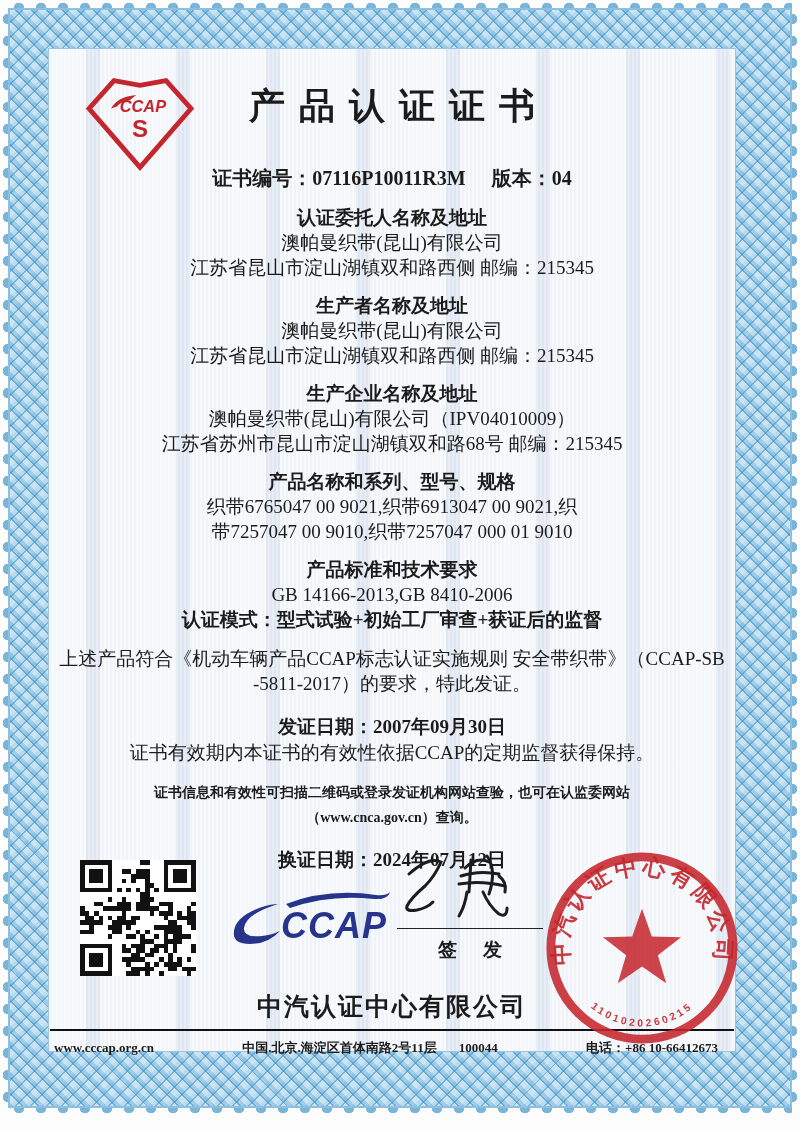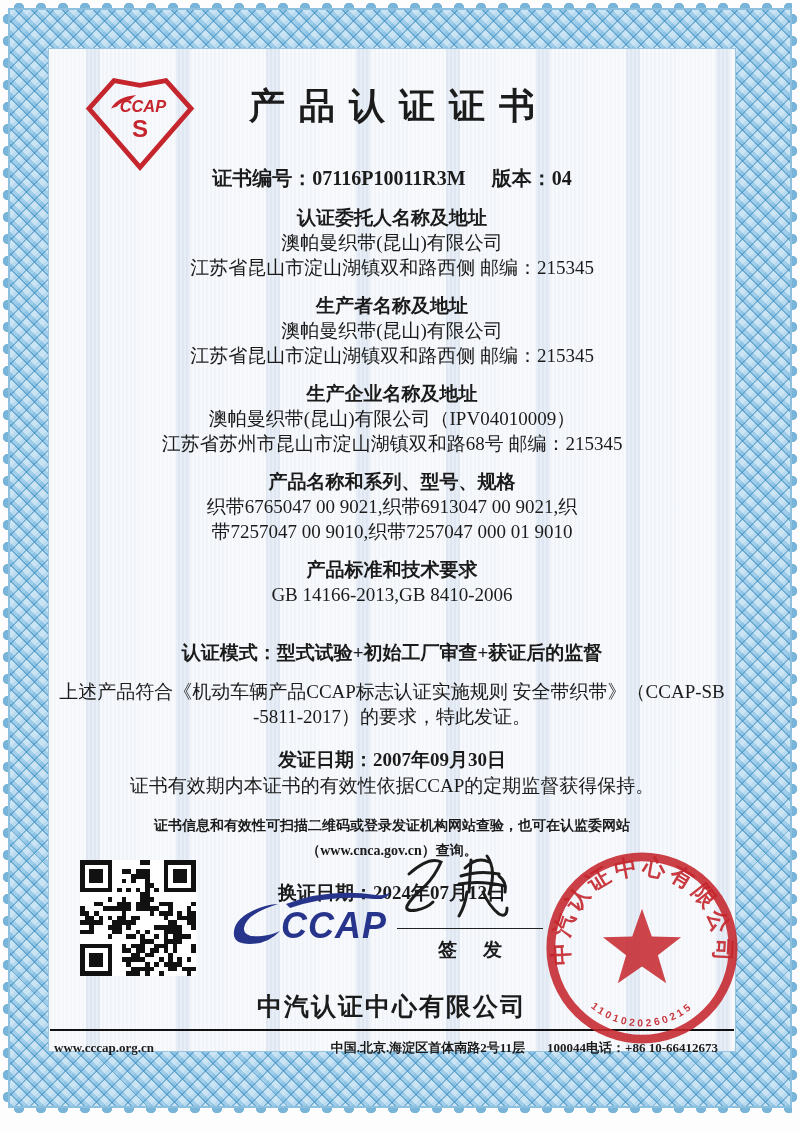--- a/index.html
+++ b/index.html
@@ -41,42 +41,42 @@
     box-shadow:0 0 0 1px #9cc6e0 inset;
     text-align:center;
   }
   .diamond-logo{position:absolute;left:34px;top:22px;width:116px;height:104px;}
   .title{padding-top:34px;font-size:36px;font-weight:bold;letter-spacing:14px;text-indent:14px;}
   .certline{margin-top:34px;font-size:20px;font-weight:600;text-align:center;}
   .certline .sp{display:inline-block;width:26px;}
   .section{margin-top:13px;font-size:19px;line-height:25px;}
   .section .heading{font-weight:600;}
   .bodyline{font-weight:500;}
-  .mode{margin-top:33px;font-size:19px;line-height:25px;font-weight:600;}
+  .mode{margin-top:0;font-size:19px;line-height:25px;font-weight:600;}
   .statement{margin-top:14px;font-size:19px;line-height:25px;font-weight:500;}
   .daterow{margin-top:18px;font-size:19px;font-weight:600;display:flex;justify-content:center;gap:43px;}
   .maintain{font-size:19px;font-weight:500;}
   .verify{margin-top:14px;font-size:14px;line-height:25px;font-weight:700;}
   .renew{margin-top:17px;font-size:19px;font-weight:600;}
   
   .qr{position:absolute;left:32px;top:812px;width:116px;height:116px;background:#fff;}
   .ccap-blue{position:absolute;left:180px;top:838px;width:176px;height:66px;}
   .sigblock{position:absolute;left:344px;top:800px;width:156px;}
   .sigblock svg{display:block;margin:0 auto;}
   .sigline{border-bottom:1.6px solid #222;width:146px;margin:2px auto 0;}
   .siglabel{margin-top:8px;font-size:19px;letter-spacing:26px;text-indent:26px;font-weight:600;}
   .seal{position:absolute;left:496px;top:802px;width:196px;height:196px;z-index:5;}
   
   .footer-company{position:absolute;left:0;right:0;top:942px;font-size:25px;font-weight:bold;
     font-family:"Liberation Sans","DejaVu Sans",sans-serif;letter-spacing:2px;}
   .footer-rule{position:absolute;left:2px;right:2px;top:981px;border-top:2px solid #111;}
   .footer-info{position:absolute;left:6px;right:18px;top:991px;display:flex;align-items:baseline;
     font-size:13px;font-family:"Liberation Serif","DejaVu Serif",serif;font-weight:600;}
   .footer-info .web{flex:0 0 auto;}
-  .footer-info .addr{flex:1;text-align:right;}
+  .footer-info .addr{flex:1;text-align:center;}
   .footer-info .addr .code{display:inline-block;margin-left:22px;}
   .footer-info .phone{flex:0 0 auto;}
 </style>
 </head>
 <body>
 
 <div class="frame">
   <div class="scallop top"></div>
   <div class="scallop bottom"></div>
   <div class="scallop left"></div>

